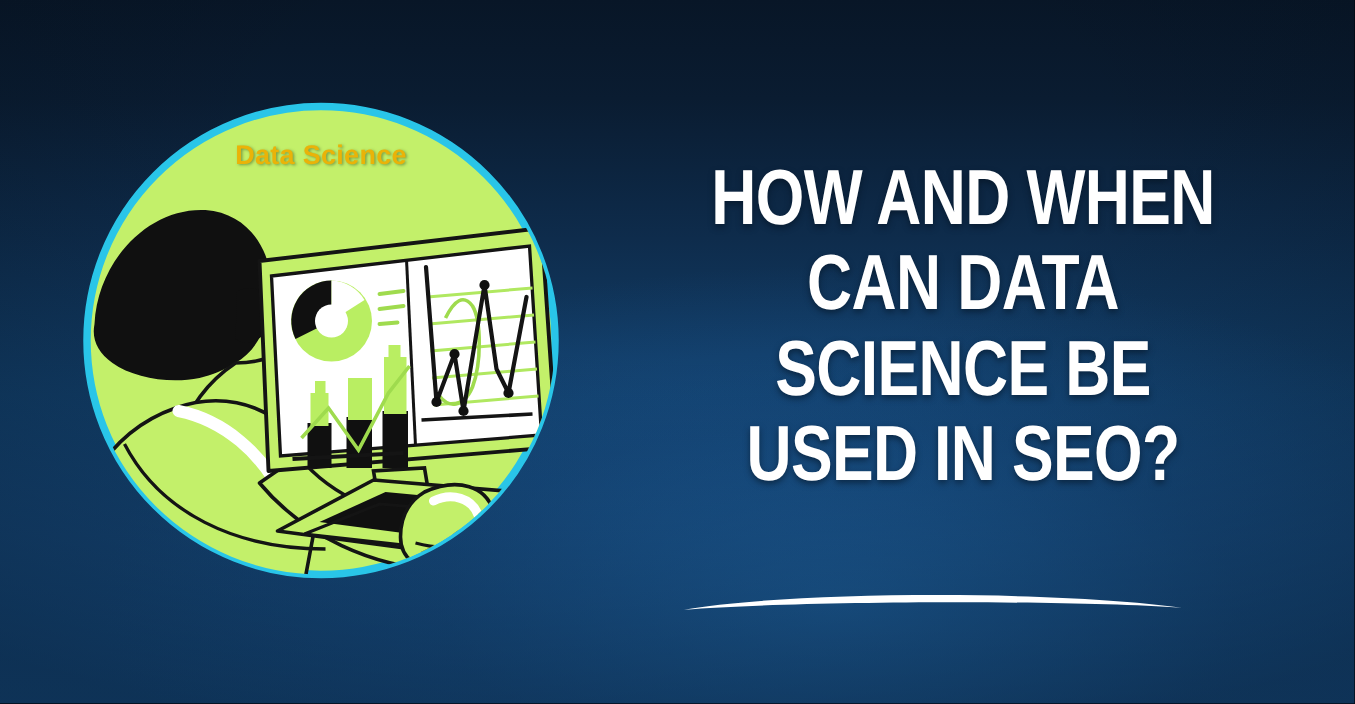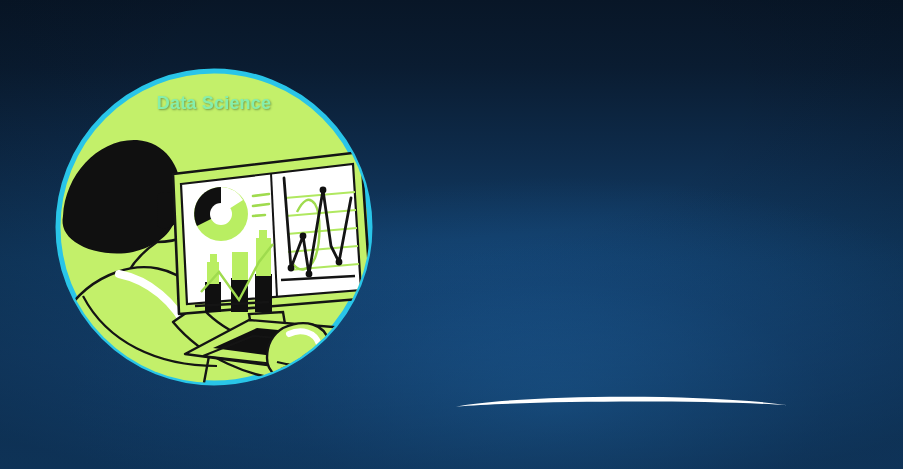--- a/index.html
+++ b/index.html
@@ -58,21 +58,21 @@
   .illus-title {
     position: absolute;
     left: 0;
     top: 24px;
     width: 322px;
     text-align: center;
     pointer-events: none;
   }
   .illus-title .ln {
     display: block;
-    color: #86efac;
+    color: #eab308;
     font-family: "Liberation Sans", sans-serif;
     font-weight: bold;
     font-size: 18px;
     letter-spacing: 0.2px;
     line-height: 1.45;
     text-shadow: 1px 1px 2px rgba(60,90,40,0.55);
   }
 
   
   .headline {
@@ -213,20 +213,26 @@
         <path d="M224 296 C 238 300, 254 300, 266 294" fill="none" stroke="#141414" stroke-width="2"></path>
         <path d="M236 302 C 246 306, 258 306, 268 300" fill="none" stroke="#141414" stroke-width="2"></path>
       </g>
     </svg>
 
     <div class="illus-title">
       <span class="ln">Data Science</span>
     </div>
   </div>
 
+  <div class="headline">
+    <span class="hl">HOW AND WHEN</span>
+    <span class="hl">CAN DATA</span>
+    <span class="hl">SCIENCE BE</span>
+    <span class="hl">USED IN SEO?</span>
+  </div>
 
   <div class="swoosh">
     <svg viewBox="0 0 340 30" xmlns="http://www.w3.org/2000/svg">
       <path d="M4 20.5 C 70 8.5, 250 7.0, 336 19.2
                C 252 13.6, 76 14.8, 4 20.5 Z" fill="#ffffff"></path>
     </svg>
   </div>
 
 </div>
 

